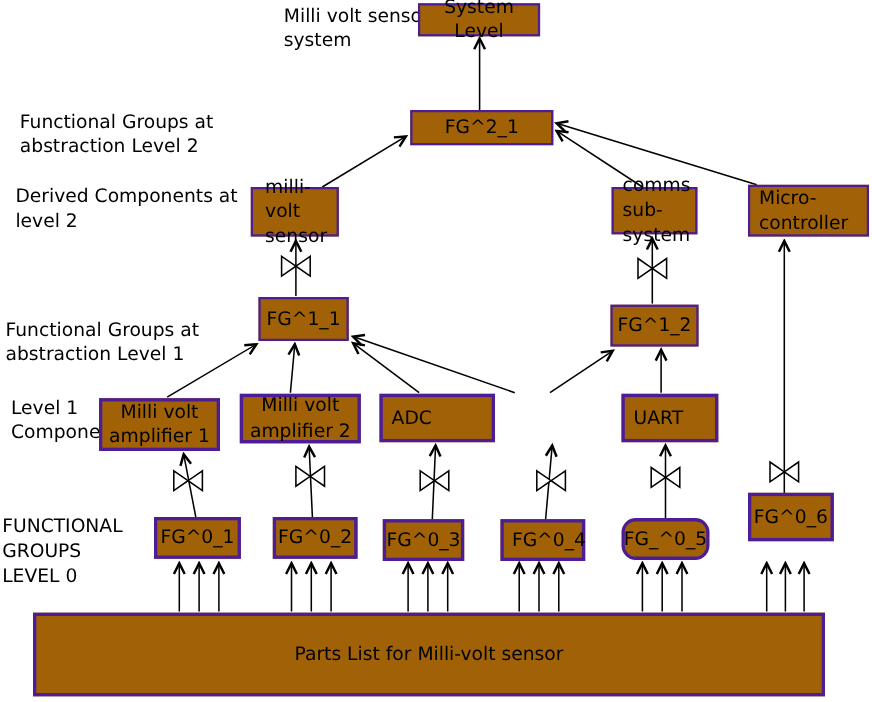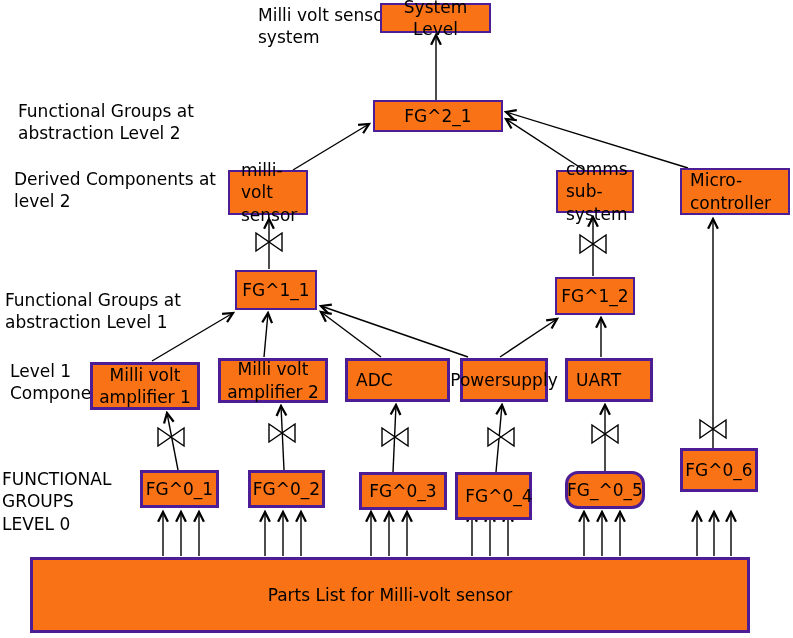--- a/index.html
+++ b/index.html
@@ -3,21 +3,21 @@
 <meta charset="utf-8">
 <style>
   html, body { margin:0; padding:0; background:#ffffff; }
   #stage {
     position:relative; width:793px; height:638px; background:#ffffff;
     font-family:"DejaVu Sans","Liberation Sans",sans-serif;
     font-size:17px; color:#000;
   }
   #wires { position:absolute; left:0; top:0; }
   .box {
-    position:absolute; background:#f97316; border:3px solid #4c1d95;
+    position:absolute; background:#a16207; border:3px solid #4c1d95;
     display:flex; align-items:center; justify-content:center;
     text-align:center; white-space:pre-line; line-height:1.3;
     box-sizing:border-box;
   }
   .b2 { border-width:2px; }
   .ta-left { justify-content:flex-start; text-align:left; padding-left:8px; }
   .lbl { position:absolute; white-space:pre-line; line-height:1.32; }
 </style>
 </head>
 <body>
@@ -107,23 +107,22 @@
 sub-system</div>
   <div class="box b2 ta-left" style="left:680px;top:168px;width:110px;height:47px;">Micro-
 controller</div>
   <div class="box b2" style="left:235px;top:270px;width:82px;height:40px;">FG^1_1</div>
   <div class="box b2" style="left:555px;top:277px;width:80px;height:38px;">FG^1_2</div>
   <div class="box" style="left:90px;top:362px;width:110px;height:48px;">Milli volt
 amplifier 1</div>
   <div class="box" style="left:218px;top:358px;width:110px;height:45px;">Milli volt
 amplifier 2</div>
   <div class="box ta-left" style="left:345px;top:358px;width:105px;height:44px;">ADC</div>
-  <div class="box" style="left:460px;top:358px;width:88px;height:44px;">Powersupply</div>
   <div class="box ta-left" style="left:565px;top:358px;width:88px;height:44px;">UART</div>
   <div class="box" style="left:140px;top:470px;width:79px;height:38px;">FG^0_1</div>
   <div class="box" style="left:248px;top:470px;width:77px;height:38px;">FG^0_2</div>
-  <div class="box" style="left:359px;top:472px;width:88px;height:38px;">FG^0_3</div>
-  <div class="box" style="left:455px;top:472px;width:77px;height:48px;padding-left:11px;">FG^0_4</div>
+  <div class="box" style="left:348px;top:472px;width:74px;height:38px;">FG^0_3</div>
+  <div class="box" style="left:455px;top:472px;width:77px;height:38px;padding-left:11px;">FG^0_4</div>
   <div class="box" style="left:565px;top:471px;width:80px;height:38px;border-radius:13px;">FG_^0_5</div>
   <div class="box" style="left:680px;top:448px;width:78px;height:44px;">FG^0_6</div>
   <div class="box" style="left:30px;top:557px;width:720px;height:76px;">Parts List for Milli-volt sensor</div>
 
 </div>
 
 </body></html>

